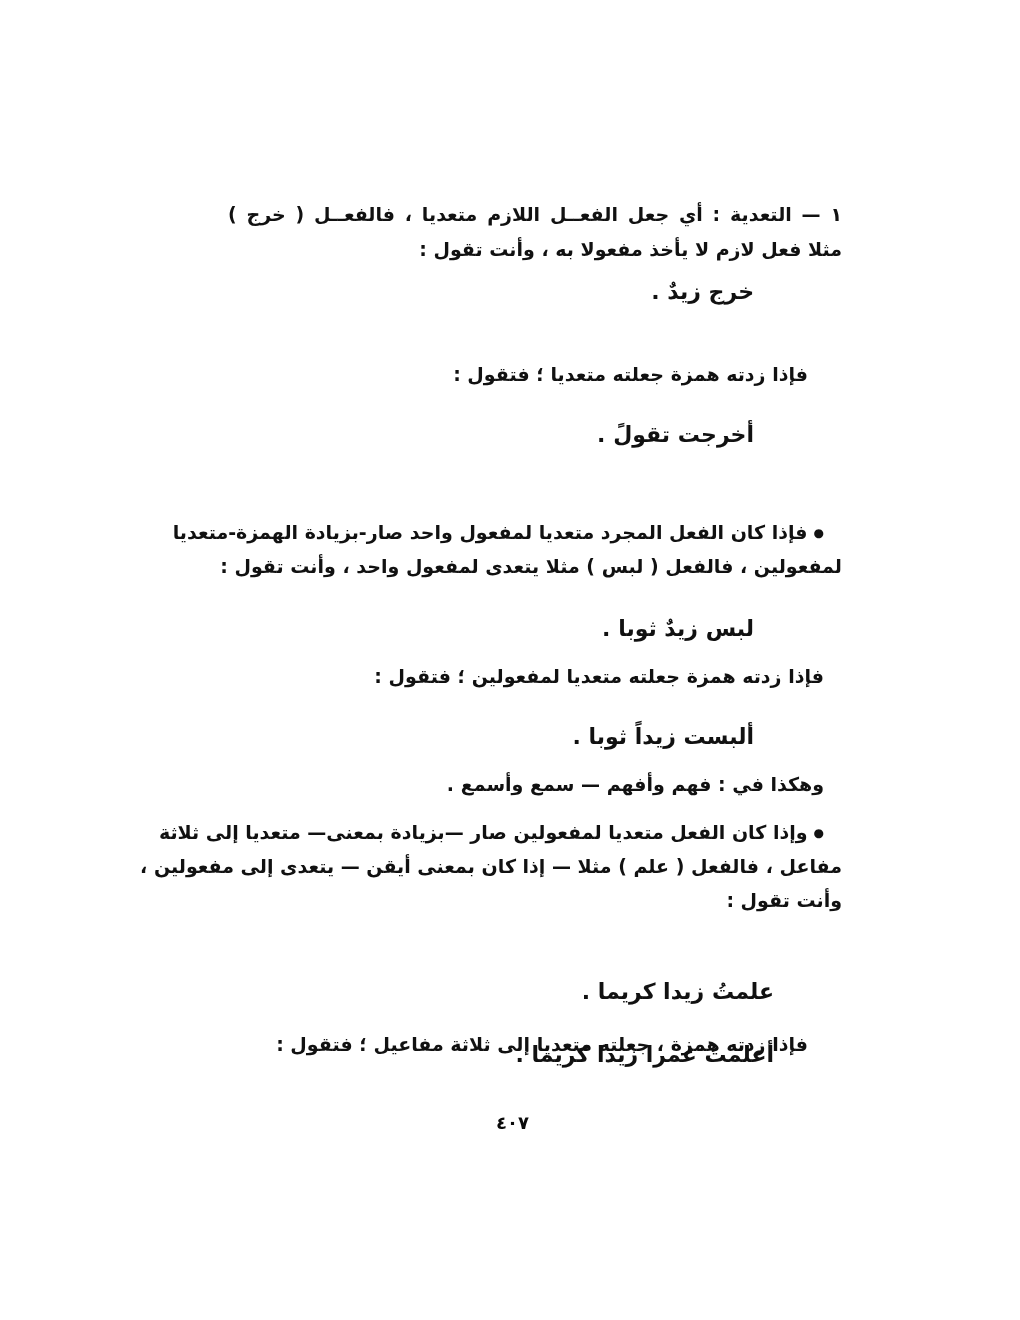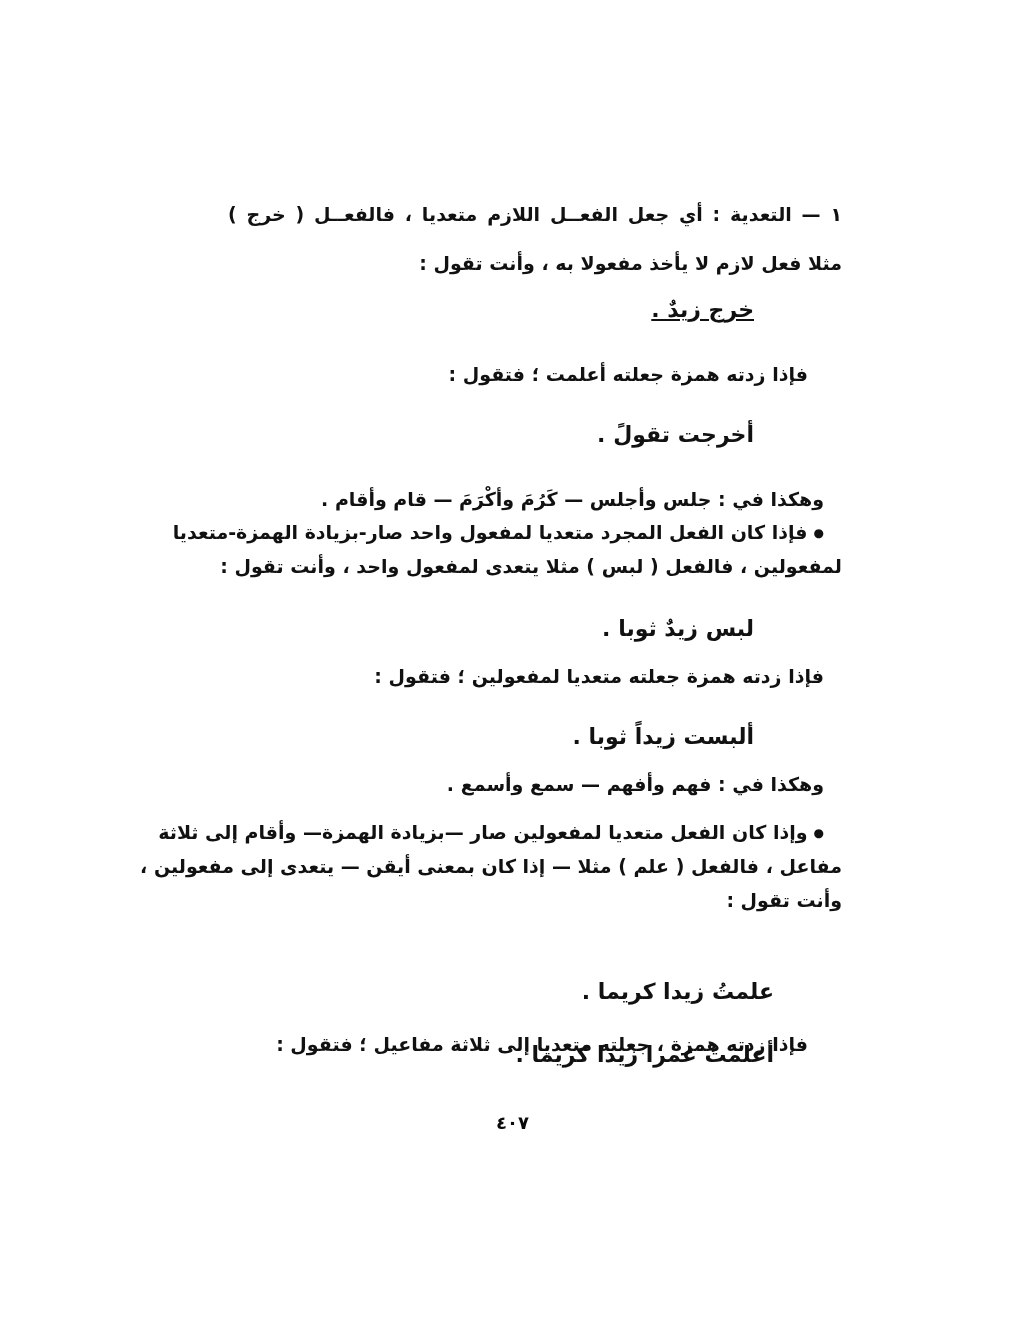--- a/index.html
+++ b/index.html
@@ -11,42 +11,41 @@
     .bullet::before { content: "\25CF"; font-size: 12px; margin-left: 6px; vertical-align: 2px; }
     .page-num { position: absolute; font-size: 18px; font-weight: bold; direction: rtl; }
     .justify { text-align: justify; text-align-last: justify; }
   </style>
 </head>
 <body>
 
 <div class="page">
 
   <div class="ln body-line justify" style="right:178px; top:200px; width:614px;margin-left:10px;">١ — التعدية : أي جعل الفعــل اللازم متعديا ، فالفعــل ( خرج )</div>
-  <div class="ln body-line" style="right:178px; top:235px;margin-top:14px;">مثلا فعل لازم لا يأخذ مفعولا به ، وأنت تقول :</div>
+  <div class="ln body-line" style="right:178px; top:235px;">مثلا فعل لازم لا يأخذ مفعولا به ، وأنت تقول :</div>
 
-  <div class="ln example" style="right:266px; top:295px;text-decoration:underline;">خرج زيدٌ .</div>
+  <div class="ln example" style="right:266px; top:277px;">خرج زيدٌ .</div>
 
-  <div class="ln body-line" style="right:212px; top:360px;">فإذا زدته همزة جعلته أعلمت ؛ فتقول :</div>
+  <div class="ln body-line" style="right:212px; top:360px;">فإذا زدته همزة جعلته متعديا ؛ فتقول :</div>
 
   <div class="ln example" style="right:266px; top:420px;">أخرجت تقولً .</div>
 
-  <div class="ln body-line" style="right:196px; top:485px;">وهكذا في : جلس وأجلس — كَرُمَ وأكْرَمَ — قام وأقام .</div>
 
   <div class="ln body-line justify bullet" style="right:196px; top:518px; width:598px;">فإذا كان الفعل المجرد متعديا لمفعول واحد صار-بزيادة الهمزة-متعديا</div>
   <div class="ln body-line justify" style="right:178px; top:552px; width:614px;">لمفعولين ، فالفعل ( لبس ) مثلا يتعدى لمفعول واحد ، وأنت تقول :</div>
 
   <div class="ln example" style="right:266px; top:614px;text-align:right;">لبس زيدٌ ثوبا .</div>
 
   <div class="ln body-line" style="right:196px; top:662px;">فإذا زدته همزة جعلته متعديا لمفعولين ؛ فتقول :</div>
 
   <div class="ln example" style="right:266px; top:722px;">ألبست زيداً ثوبا .</div>
 
   <div class="ln body-line" style="right:196px; top:770px;">وهكذا في : فهم وأفهم — سمع وأسمع .</div>
 
-  <div class="ln body-line justify bullet" style="right:196px; top:818px; width:598px;">وإذا كان الفعل متعديا لمفعولين صار —بزيادة الهمزة— وأقام إلى ثلاثة</div>
+  <div class="ln body-line justify bullet" style="right:196px; top:818px; width:598px;">وإذا كان الفعل متعديا لمفعولين صار —بزيادة بمعنى— متعديا إلى ثلاثة</div>
   <div class="ln body-line justify" style="right:178px; top:852px; width:614px;">مفاعل ، فالفعل ( علم ) مثلا — إذا كان بمعنى أيقن — يتعدى إلى مفعولين ،</div>
   <div class="ln body-line" style="right:178px; top:886px;">وأنت تقول :</div>
 
   <div class="ln example" style="right:246px; top:945px;margin-top:32px;">علمتُ زيدا كريما .</div>
 
   <div class="ln body-line" style="right:212px; top:994px;margin-top:36px;">فإذا زدته همزة ، جعلته متعديا إلى ثلاثة مفاعيل ؛ فتقول :</div>
 
   <div class="ln example" style="right:246px; top:1040px;">أعلمتُ عمرا زيدا كريما .</div>
 
   <div class="page-num" style="left:496px; top:1112px;">٤٠٧</div>

